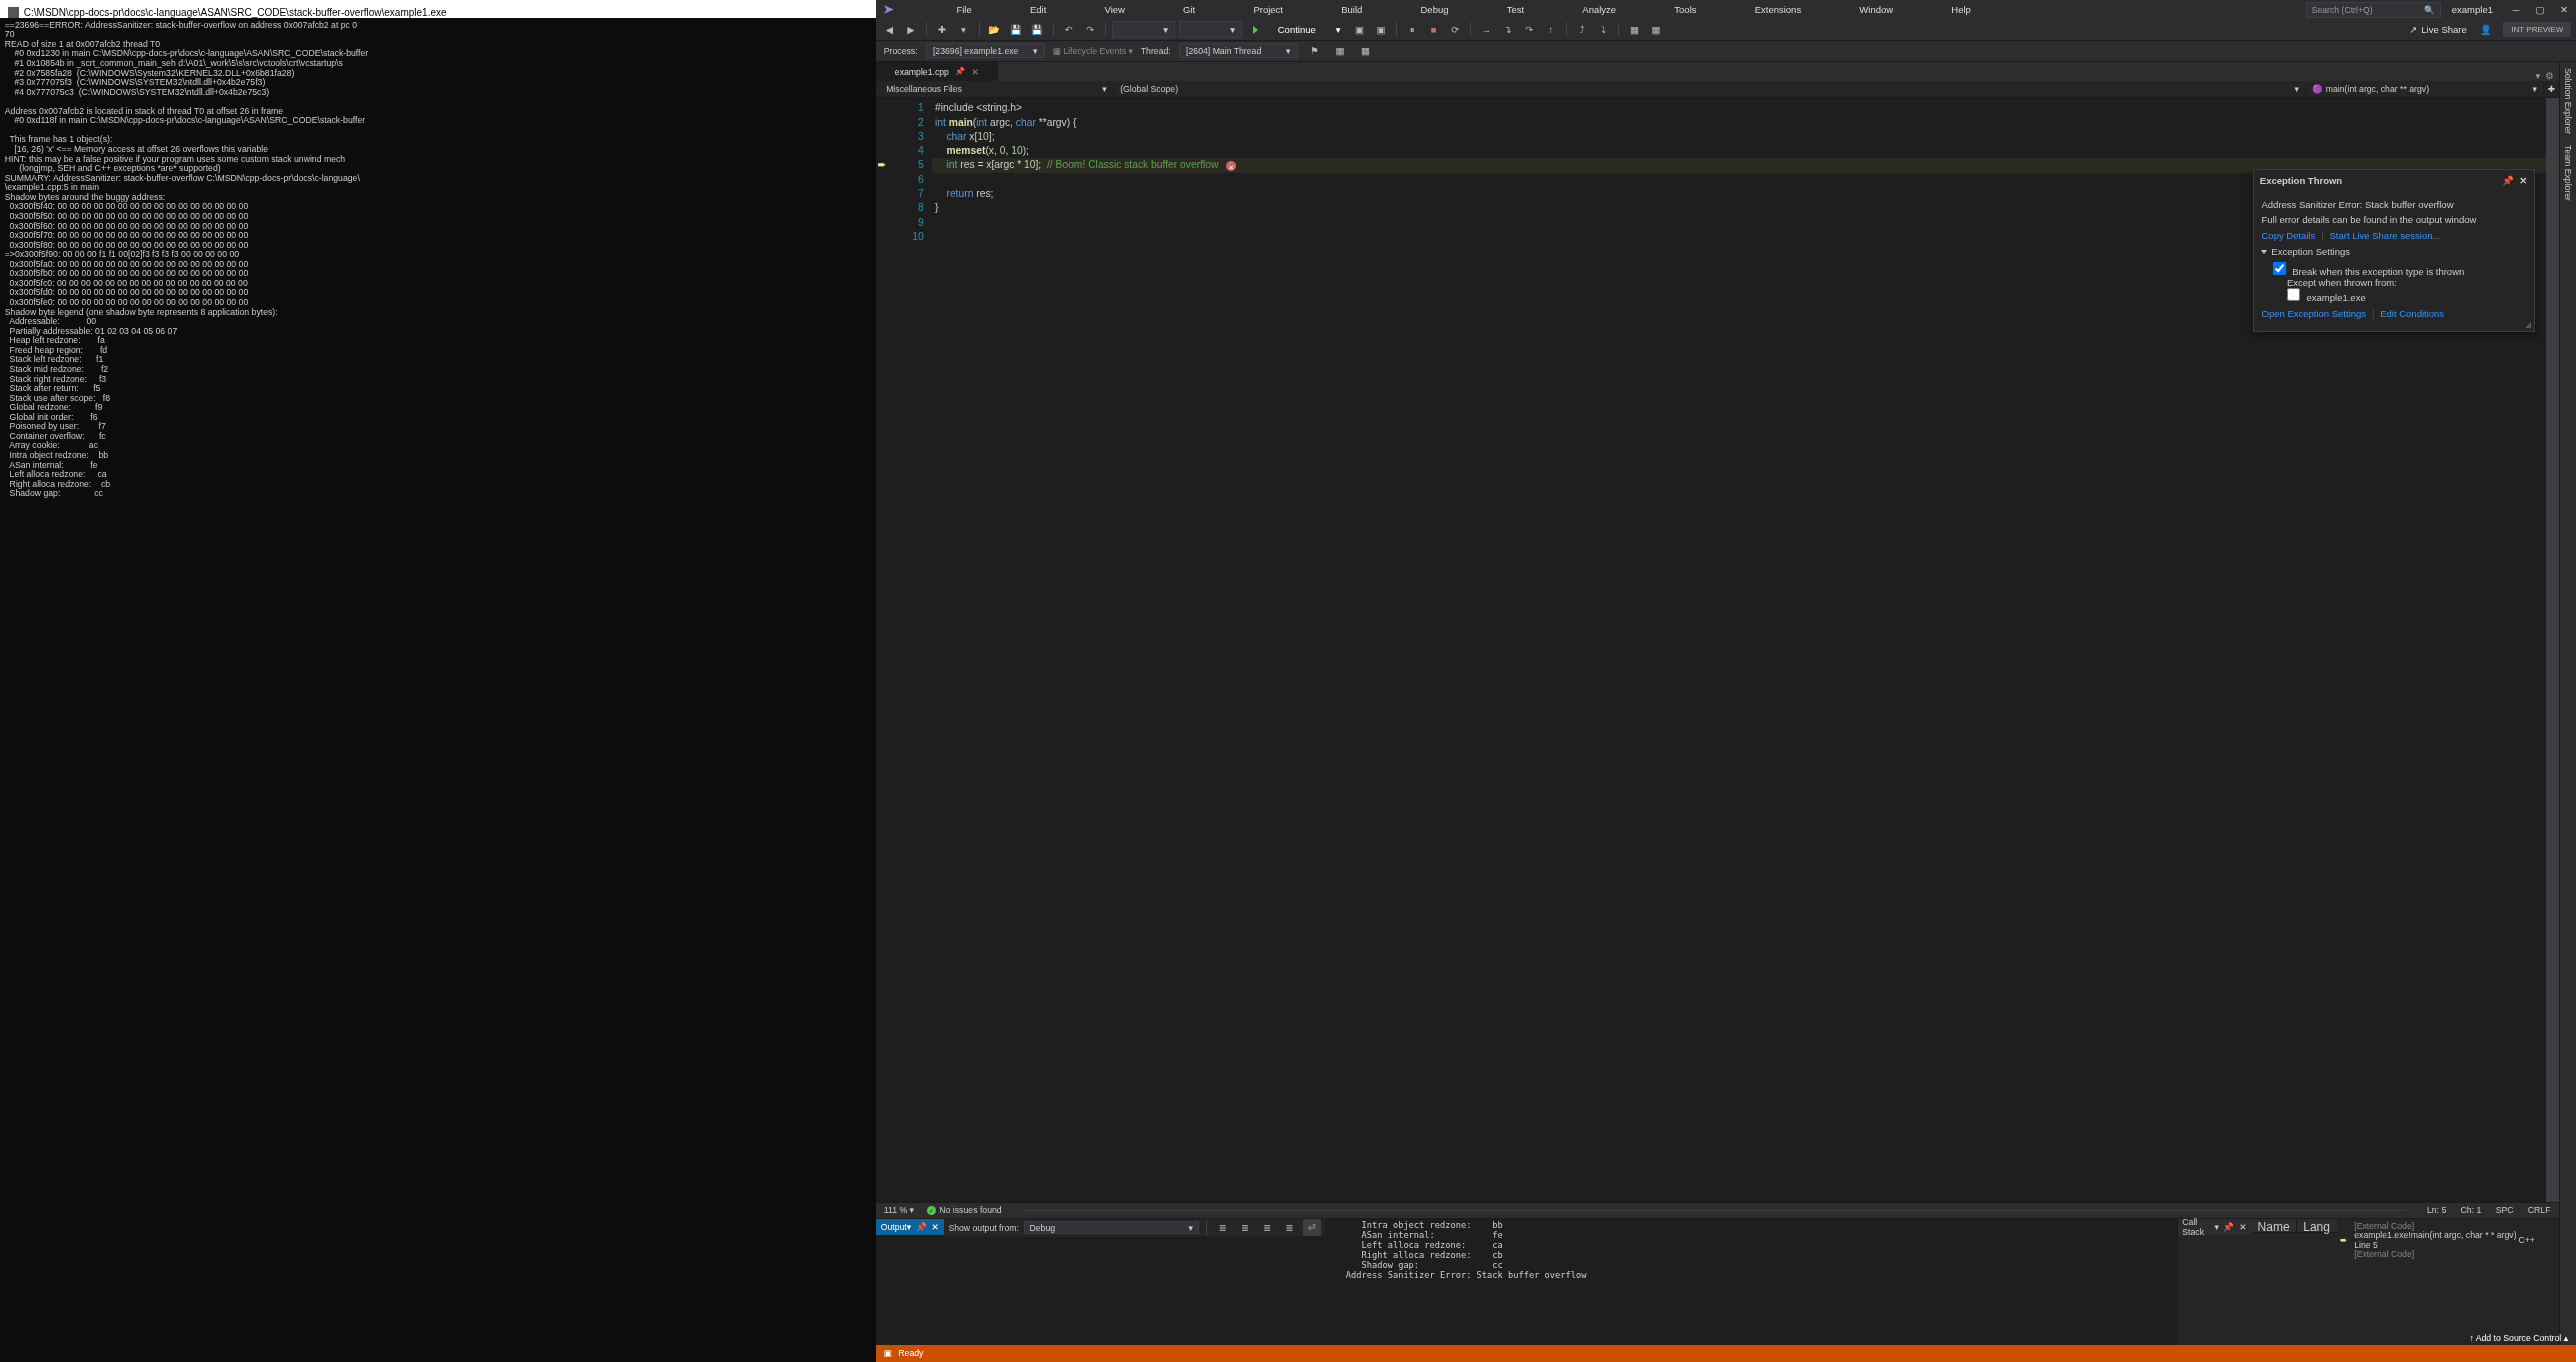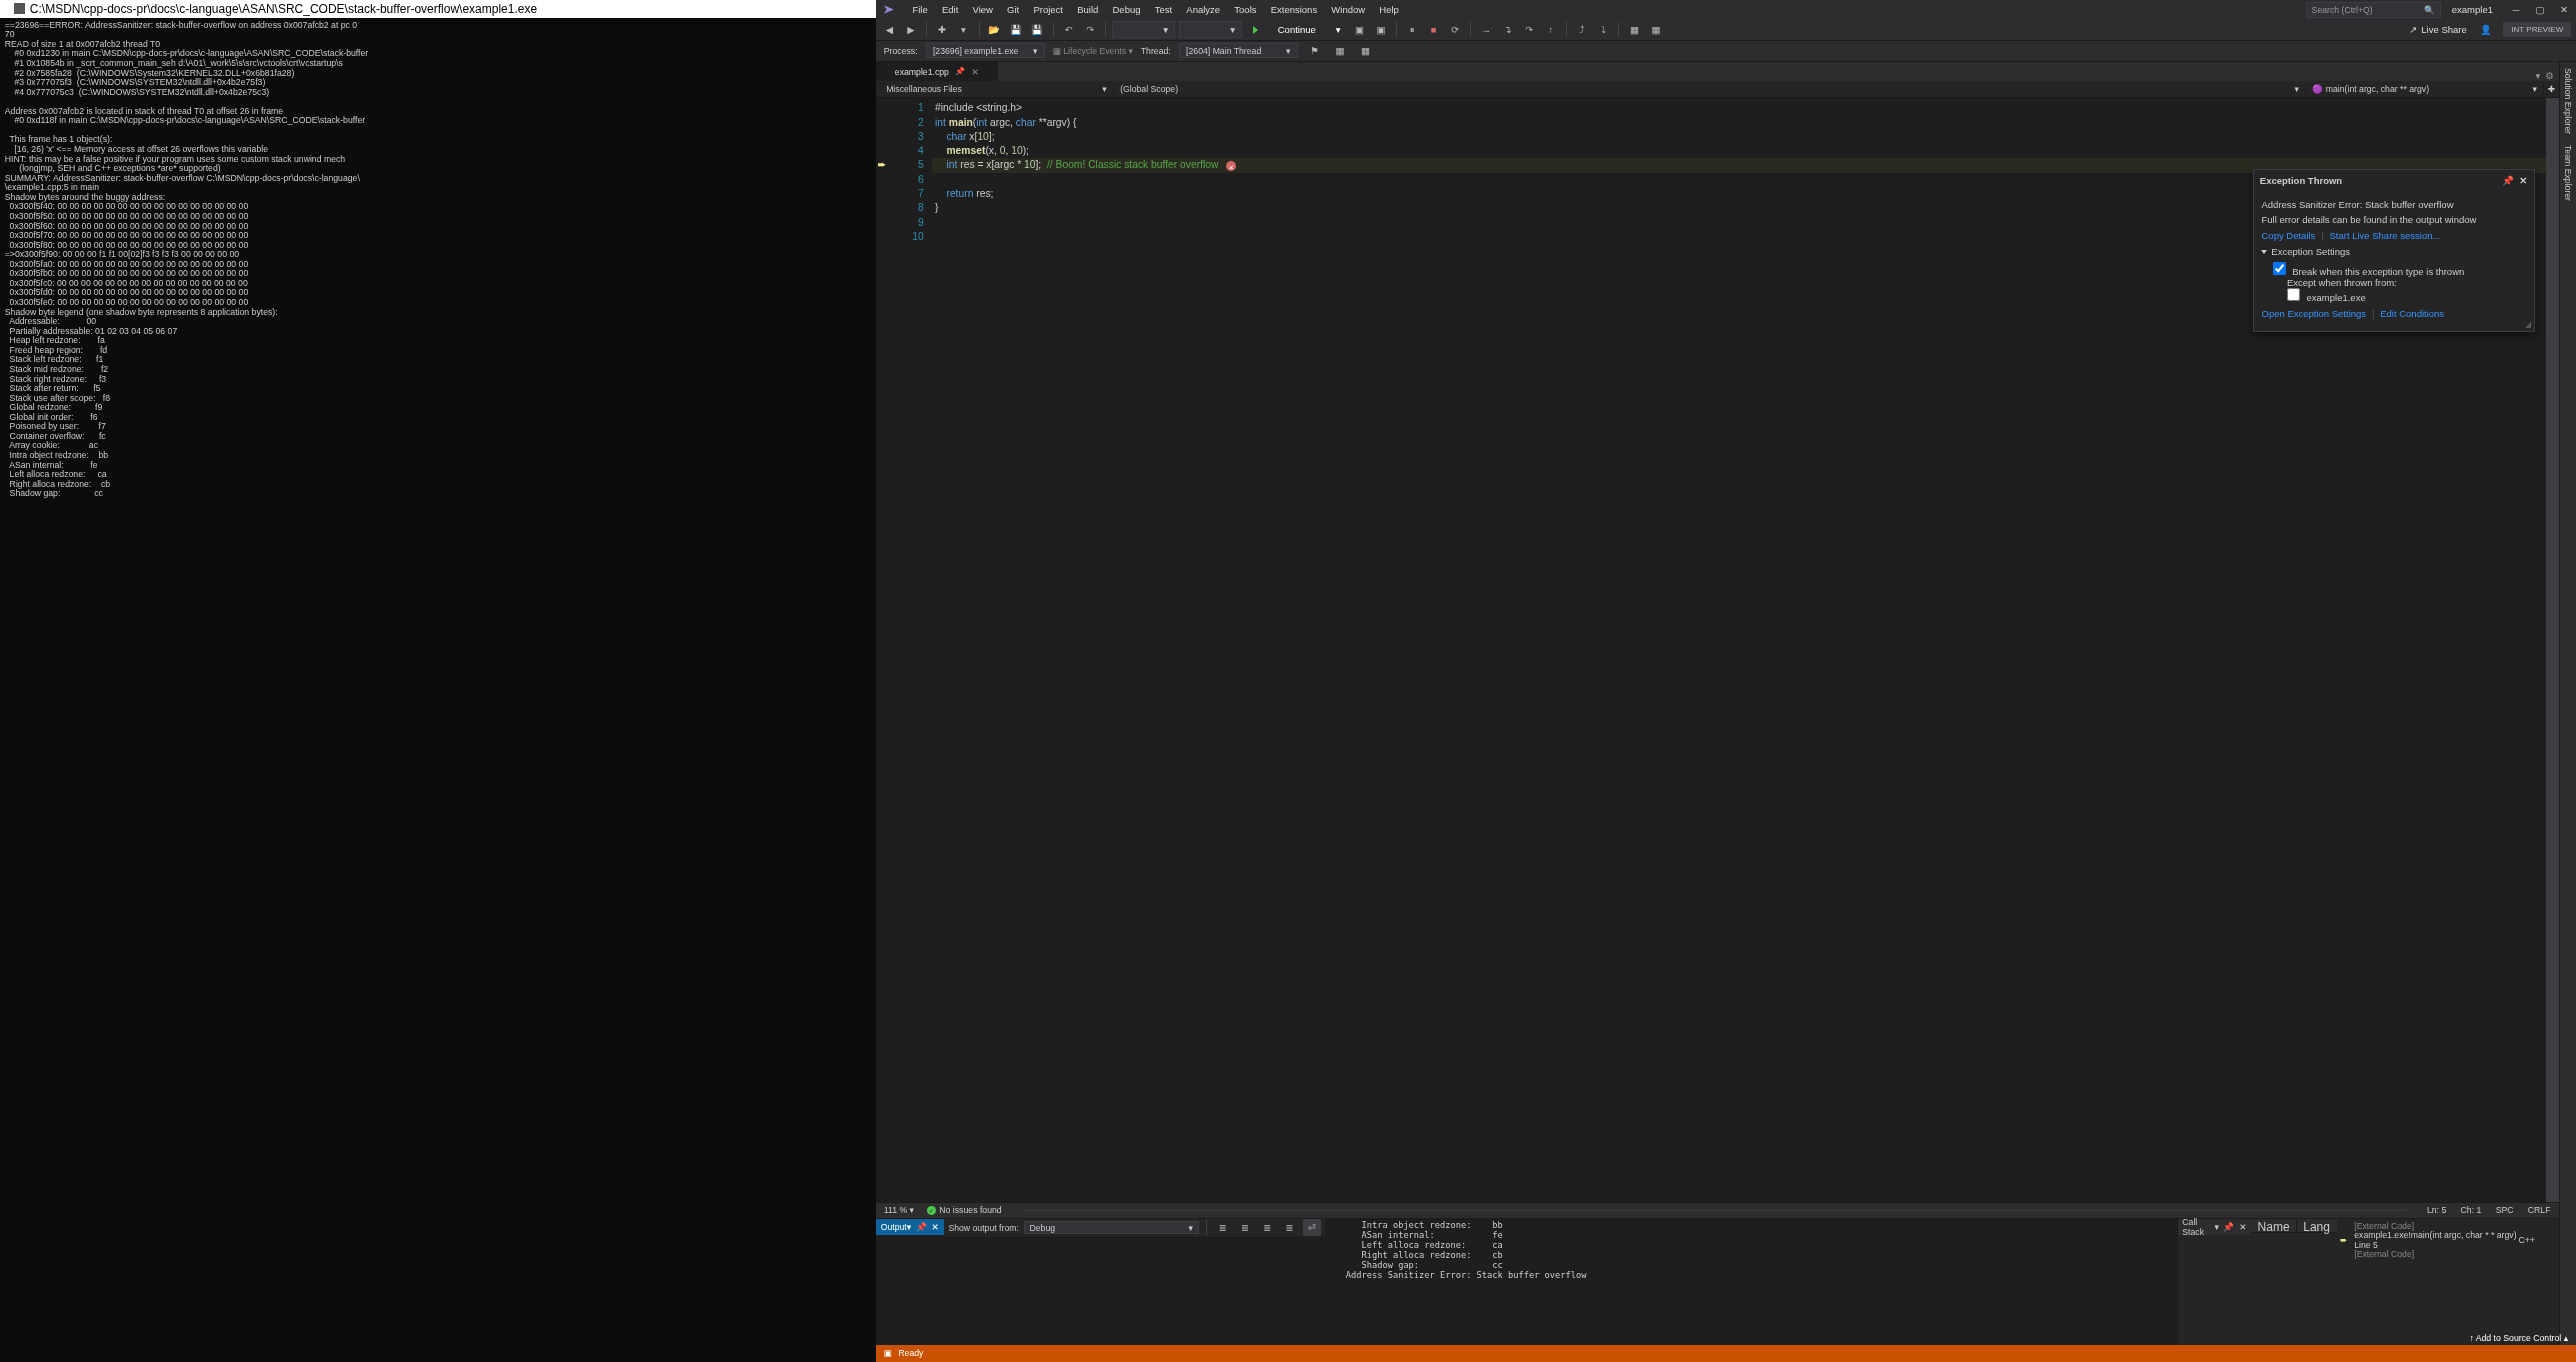--- a/index.html
+++ b/index.html
@@ -1,30 +1,30 @@
 <!DOCTYPE html>
 <html style="font-size:12.7px"><head>
 <meta charset="utf-8">
 <style>
 * { margin: 0; padding: 0; box-sizing: border-box; font-family: "Segoe UI", Arial, sans-serif; }
 body { background: #1e1e1e; color: #ccc; font-size: 9.5px; overflow: hidden; }
 .root { display: flex; width: 100vw; height: 100vh; }
 
 
 .console { width: 34%; background: #0c0c0c; color: #ccc; font-family: Consolas, monospace; font-size: 9.5px; display: flex; flex-direction: column; }
-.console-title { background: #fff; color: #000; height: 17.5px; display: flex; align-items: center; padding: 0 14px; font-size: 12px; }
+.console-title { background: #fff; color: #000; height: 17.5px; display: flex; align-items: flex-end; padding: 0 8px; font-size: 10px; }
 .console-title .cicon { width: 11px; height: 11px; background: #555; margin-right: 4.8px; }
 .console-body { flex: 1; padding: 3.2px 4.8px; white-space: pre; overflow: hidden; line-height: 1.1; font-size: 8.7px; }
 
 
 .vs { flex: 1; display: flex; flex-direction: column; background: #2d2d30; position: relative; }
 .titlebar { height: 19px; display: flex; align-items: center; background: #2d2d30; }
 .vs-logo { width: 14.3px; height: 14.3px; margin: 0 8px; background: #9b87d6; clip-path: polygon(0 20%,70% 50%,0 80%,20% 50%); }
 .menu { display: flex; gap: 1.6px; }
-.menu-item { padding: 3.2px 6.3px; color: #ddd; cursor: pointer; }
+.menu-item { padding: 3.2px 6.3px; color: #ddd; cursor: pointer; margin-left: 44px; }
 .search { margin-left: auto; width: 135px; height: 16px; background: #333337; border: 0.8px solid #3e3e42; color: #999; padding: 0 4.8px; display: flex; align-items: center; justify-content: space-between; font-size: 8.7px; }
 .solname { padding: 0 11px; color: #ddd; }
 .winbtns { display: flex; }
 .winbtn { width: 24px; height: 19px; display: flex; align-items: center; justify-content: center; color: #ccc; }
 
 .toolbar { height: 22px; background: #2d2d30; border-bottom: 0.8px solid #1b1b1c; display: flex; align-items: center; padding: 0 4.8px; gap: 4px; }
 .tbtn { width: 17.5px; height: 17.5px; display: flex; align-items: center; justify-content: center; color: #bbb; border-radius: 1.6px; font-size: 9.5px; }
 .sep { width: 0.8px; height: 14.3px; background: #444; margin: 0 2.4px; }
 .continue { display: flex; align-items: center; gap: 20px; color: #fff; padding: 2.4px 6.3px; }
 .continue .tri { width: 0; height: 0; border-left: 5.6px solid #4ec94e; border-top: 4px solid transparent; border-bottom: 4px solid transparent; }

